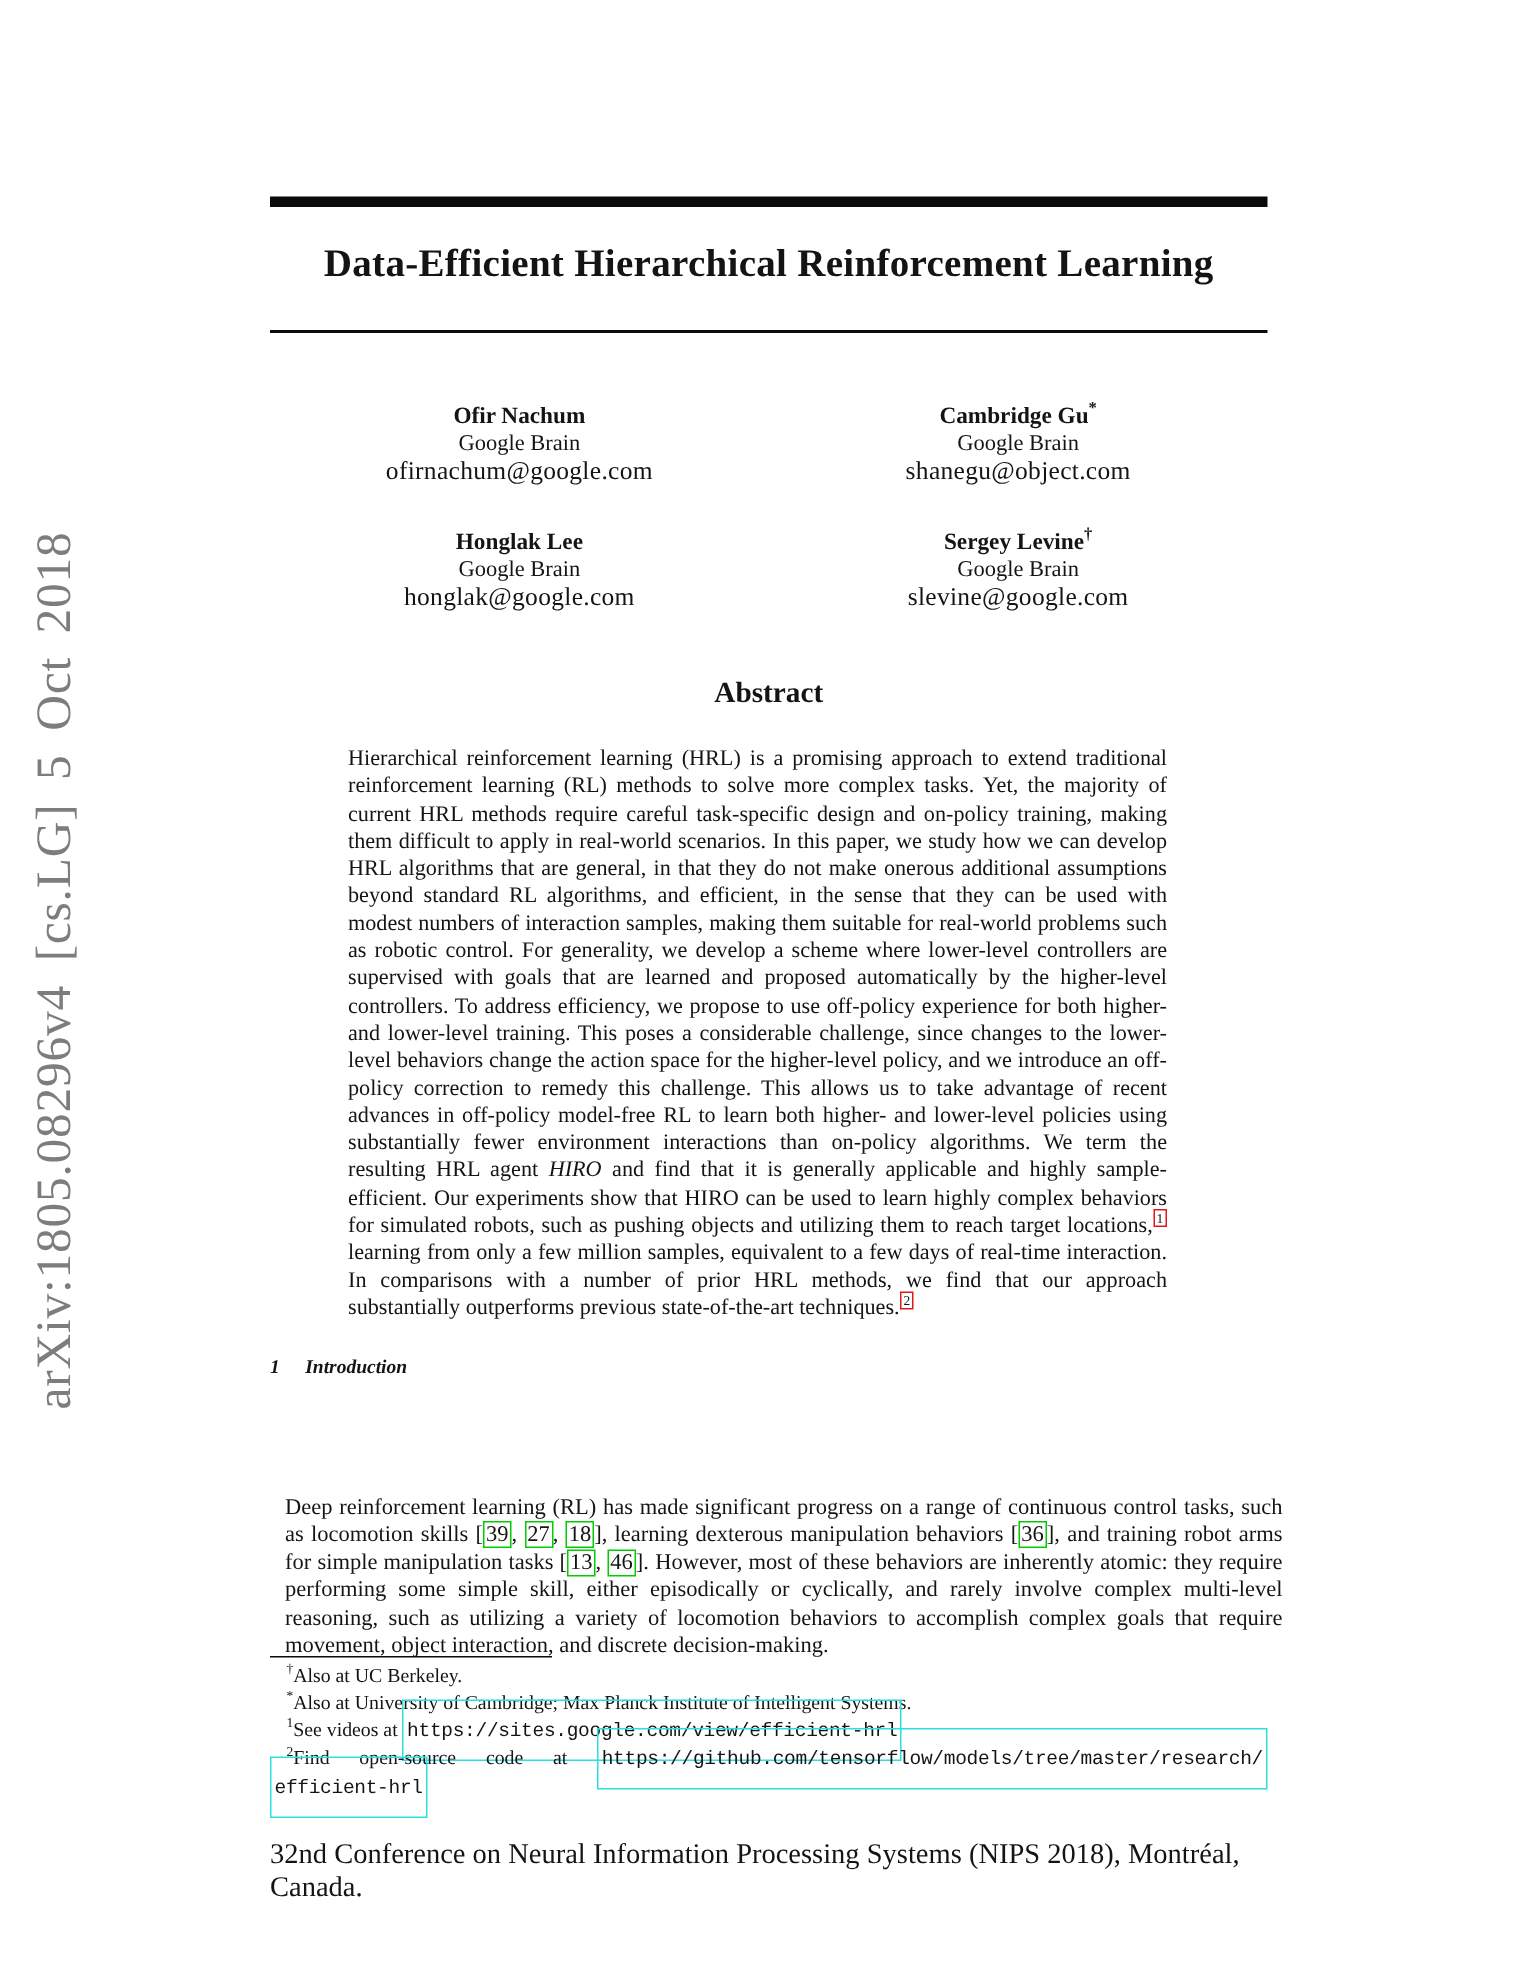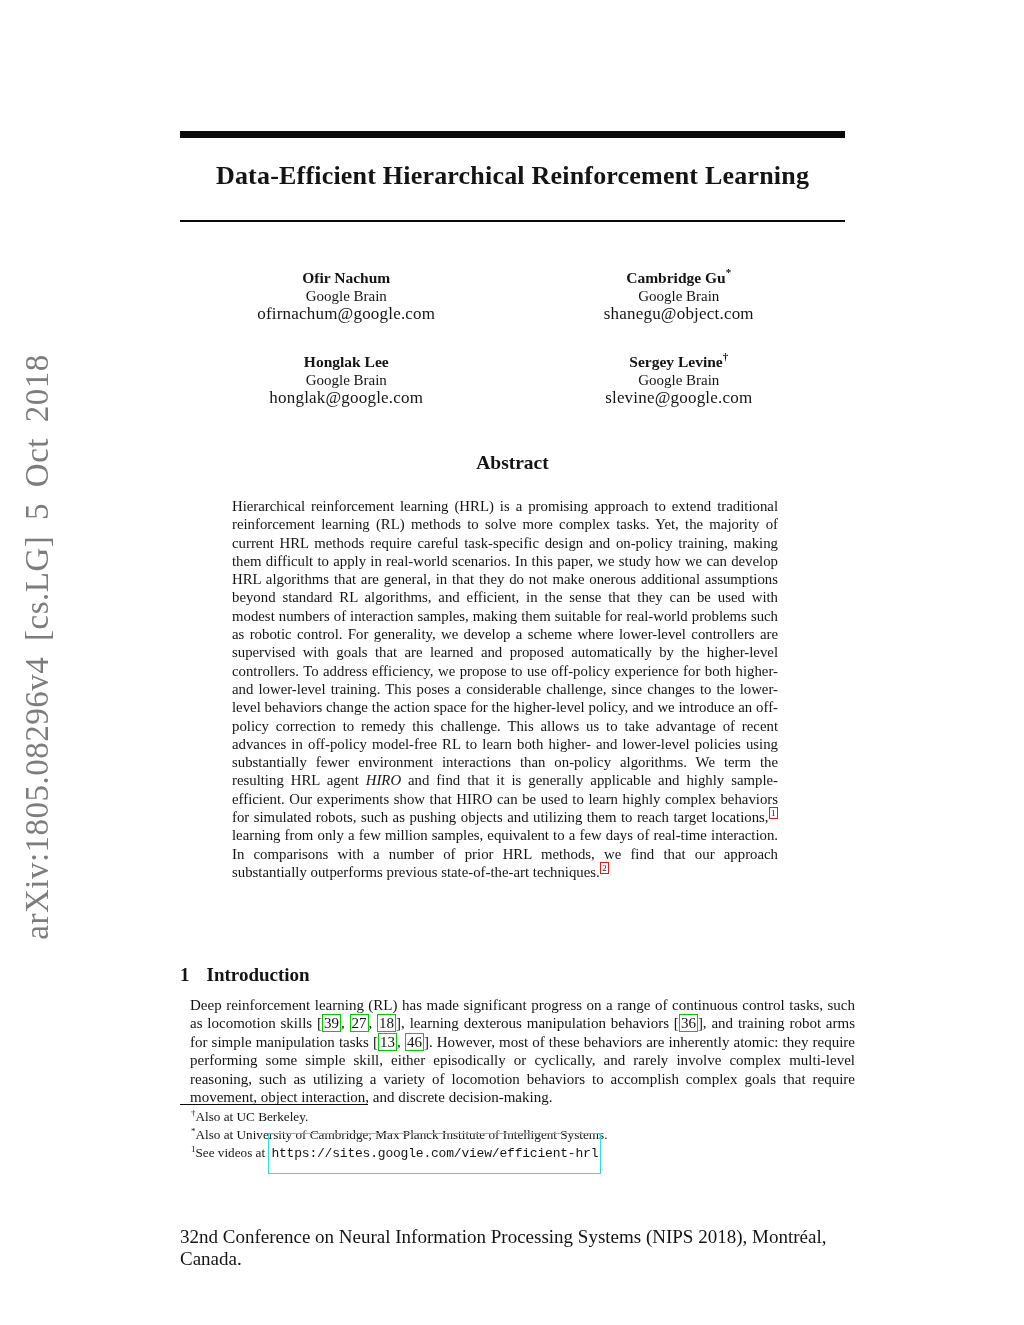--- a/index.html
+++ b/index.html
@@ -40,21 +40,21 @@
   }
   .abstract-body {
     position:absolute; top:493px; left:48px; width:546px; margin:4px;
     font-size:14.8px; line-height:18.3px; text-align:justify;
   }
   .hiro { font-style:italic; }
 
   sup.fnref { font-size:9px; line-height:0; }
   .fnref-box { border:1px solid #e01818; padding:0 1.5px; }
 
-  .section-heading { position:absolute; top:964px; left:0; margin:0; font-size:19px; font-weight:bold; }
+  .section-heading { position:absolute; top:903px; left:0; margin:0; font-size:13px; font-weight:bold;font-style:italic; }
   .sec-num { margin-right:17px; }
 
   .intro-par {
     position:absolute; top:986px; left:0; width:665px; margin:10px;
     font-size:15px; line-height:18.4px; text-align:justify;
   }
   .cite-box { border:1px solid #00cc00; padding:0 1px; }
 
   .fnrule { position:absolute; top:1104px; left:0; width:188px; height:1px; background:#0a0a0a; }
   .footnotes { position:absolute; top:1108px; left:0; width:665px; font-size:13.2px; line-height:18px; }
@@ -114,18 +114,19 @@
     <h2 class="section-heading"><span class="sec-num">1</span><span>Introduction</span></h2>
 
     <p class="intro-par"><span>Deep reinforcement learning (RL) has made significant progress on a range of continuous control tasks, such as locomotion skills [</span><span class="cite-box">39</span><span>, </span><span class="cite-box">27</span><span>, </span><span class="cite-box">18</span><span>], learning dexterous manipulation behaviors [</span><span class="cite-box">36</span><span>], and training robot arms for simple manipulation tasks [</span><span class="cite-box">13</span><span>, </span><span class="cite-box">46</span><span>]. However, most of these behaviors are inherently atomic: they require performing some simple skill, either episodically or cyclically, and rarely involve complex multi-level reasoning, such as utilizing a variety of locomotion behaviors to accomplish complex goals that require movement, object interaction, and discrete decision-making.</span></p>
 
     <div class="fnrule"></div>
 
     <div class="footnotes">
       <div class="footnote"><sup class="fnmark">†</sup><span>Also at UC Berkeley.</span></div>
       <div class="footnote"><sup class="fnmark">*</sup><span>Also at University of Cambridge; Max Planck Institute of Intelligent Systems.</span></div>
       <div class="footnote"><sup class="fnmark">1</sup><span>See videos at </span><span class="url-box">https://sites.google.com/view/efficient-hrl</span></div>
+      <div class="footnote"><sup class="fnmark">2</sup><span>Find open-source code at </span><span class="url-box">https://github.com/tensorflow/models/tree/master/research/</span> <span class="url-box">efficient-hrl</span></div>
     </div>
 
     <div class="colophon">32nd Conference on Neural Information Processing Systems (NIPS 2018), Montréal, Canada.</div>
 
   </div>
 </div>
 
 </body></html>

